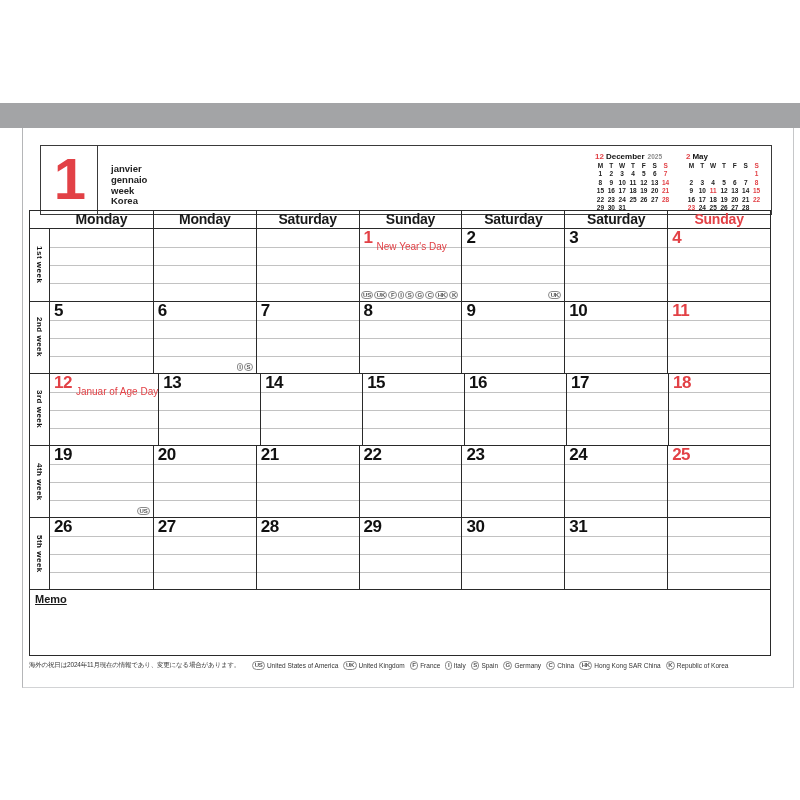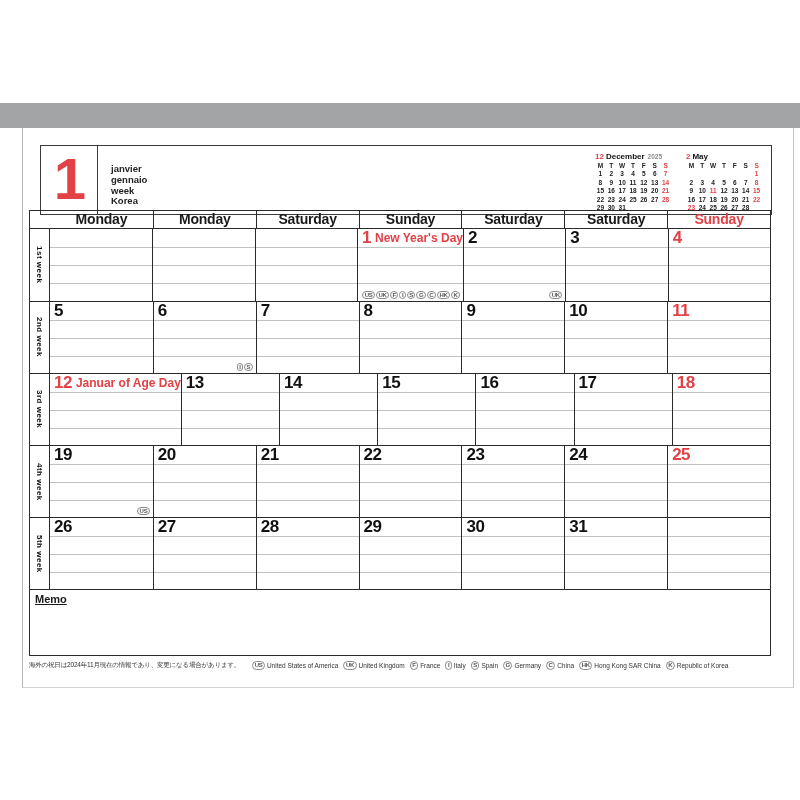--- a/index.html
+++ b/index.html
@@ -43,21 +43,21 @@
   .wlabel{border-right:1px solid var(--line);writing-mode:vertical-rl;text-orientation:mixed;
     font-size:8px;font-weight:bold;display:flex;align-items:center;justify-content:center;
     letter-spacing:0.5px;color:#111;}
   .wcells{position:relative;display:grid;grid-template-columns:repeat(7,1fr);grid-column:2 / span 7;}
   .fline{position:absolute;left:0;right:0;height:1px;background:var(--faint);}
   .dcell{position:relative;border-left:1px solid var(--line);}
   .dcell:first-of-type{border-left:none;}
   .dtop{display:flex;align-items:flex-start;padding:1px 0 0 4px;gap:4px;}
   .dnum{font-size:17px;font-weight:bold;line-height:16px;letter-spacing:-0.5px;color:#111;}
   .dnum.red{color:var(--red);}
-  .holiday{font-size:12px;font-weight:bold;color:var(--red);margin-top:1px;white-space:nowrap;}
+  .holiday{font-size:10px;font-weight:normal;color:var(--red);margin-top:11px;white-space:nowrap;}
   .codes{position:absolute;right:3px;bottom:2px;display:flex;gap:1px;}
   .chip{display:inline-block;font-size:6px;line-height:6.5px;font-weight:bold;color:#555;
     border:1px solid #8a8a8a;border-radius:5px;padding:0 1.5px;letter-spacing:-0.3px;}
 
   
   .memo{height:66px;border:1px solid var(--line);border-top:none;text-decoration:underline;}
   .memo-label{font-size:11px;font-weight:bold;padding:3px 0 0 5px;}
   .legendline{margin-top:5px;display:flex;align-items:center;font-size:6.5px;color:#333;white-space:nowrap;}
   .legendline .note{margin-right:12px;letter-spacing:-0.2px;}
   .lg-item{display:inline-flex;align-items:center;gap:2px;margin-right:5px;}

